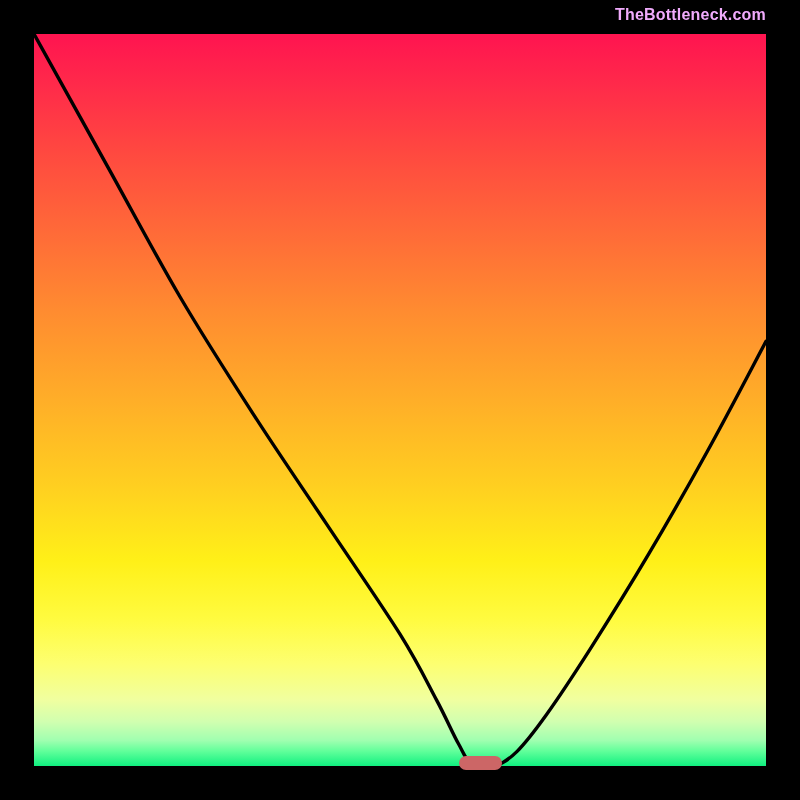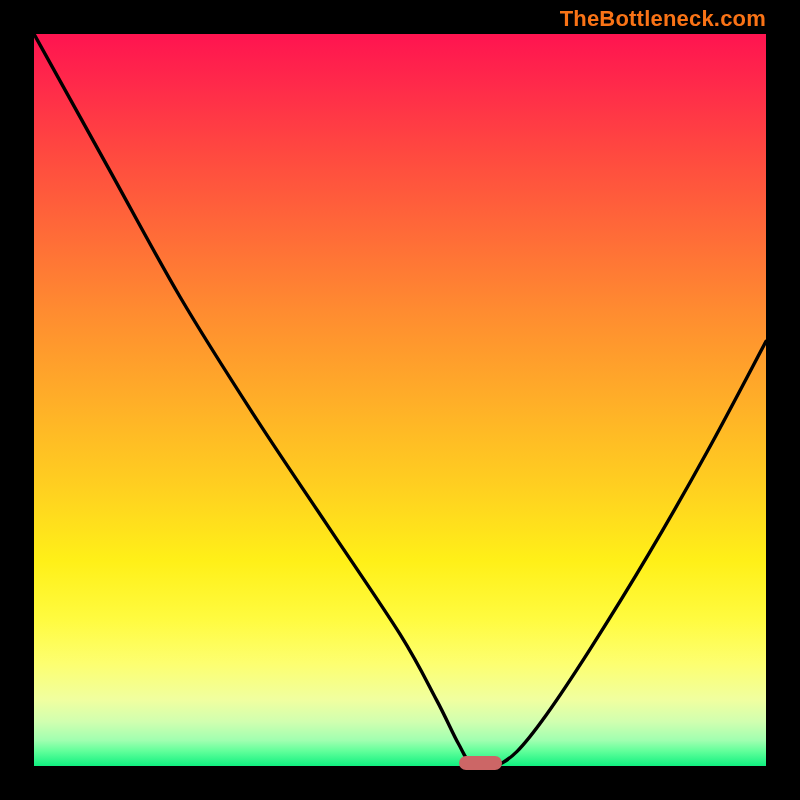--- a/index.html
+++ b/index.html
@@ -38,23 +38,23 @@
       #a0ffb0 96.5%,
       #60ff9a 98%,
       #10f080 100%
     );
   }
   .watermark {
     position: absolute;
     top: 6px;
     right: 34px;
     font-family: Arial, Helvetica, sans-serif;
-    font-size: 22px;
+    font-size: 16px;
     font-weight: 600;
-    color: #f97316;
+    color: #f0abfc;
     letter-spacing: 0.2px;
   }
   svg.curve {
     position: absolute;
     left: 0;
     top: 0;
     width: 732px;
     height: 732px;
   }
   .marker {

